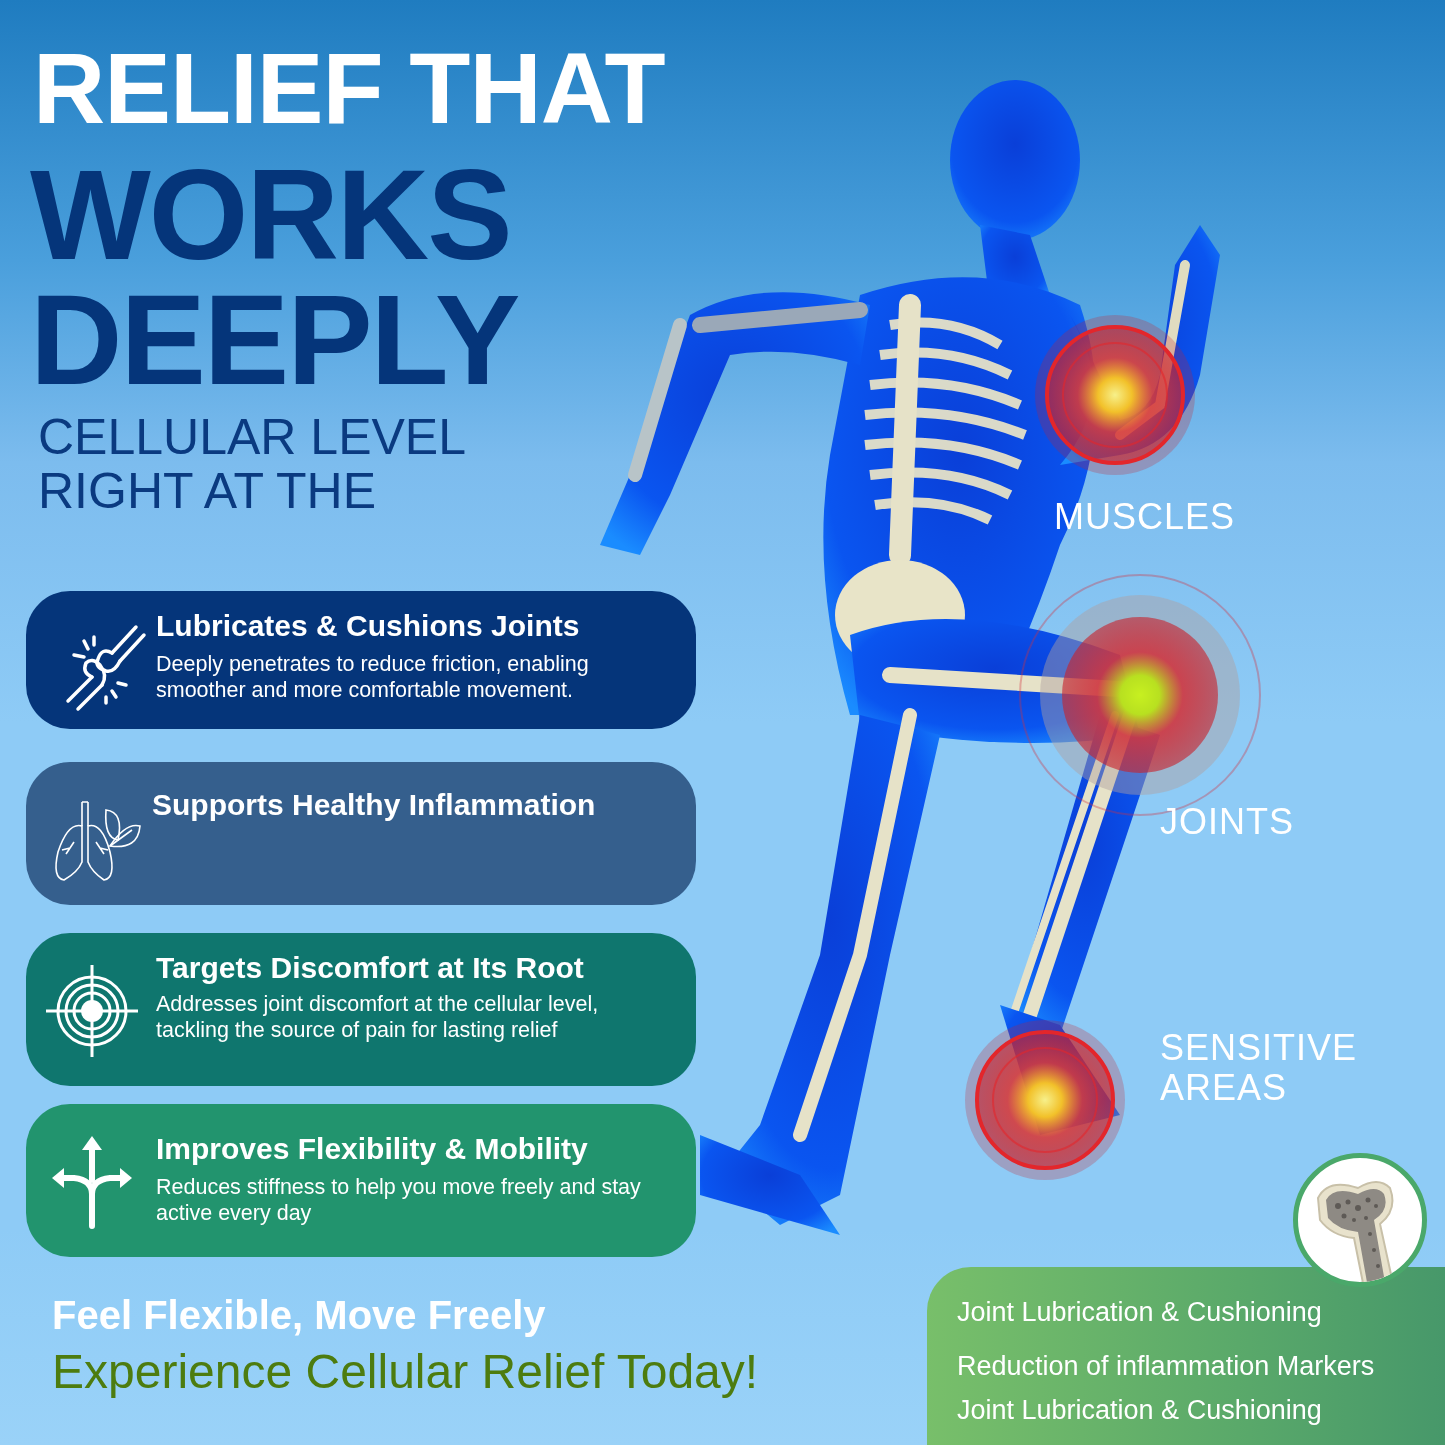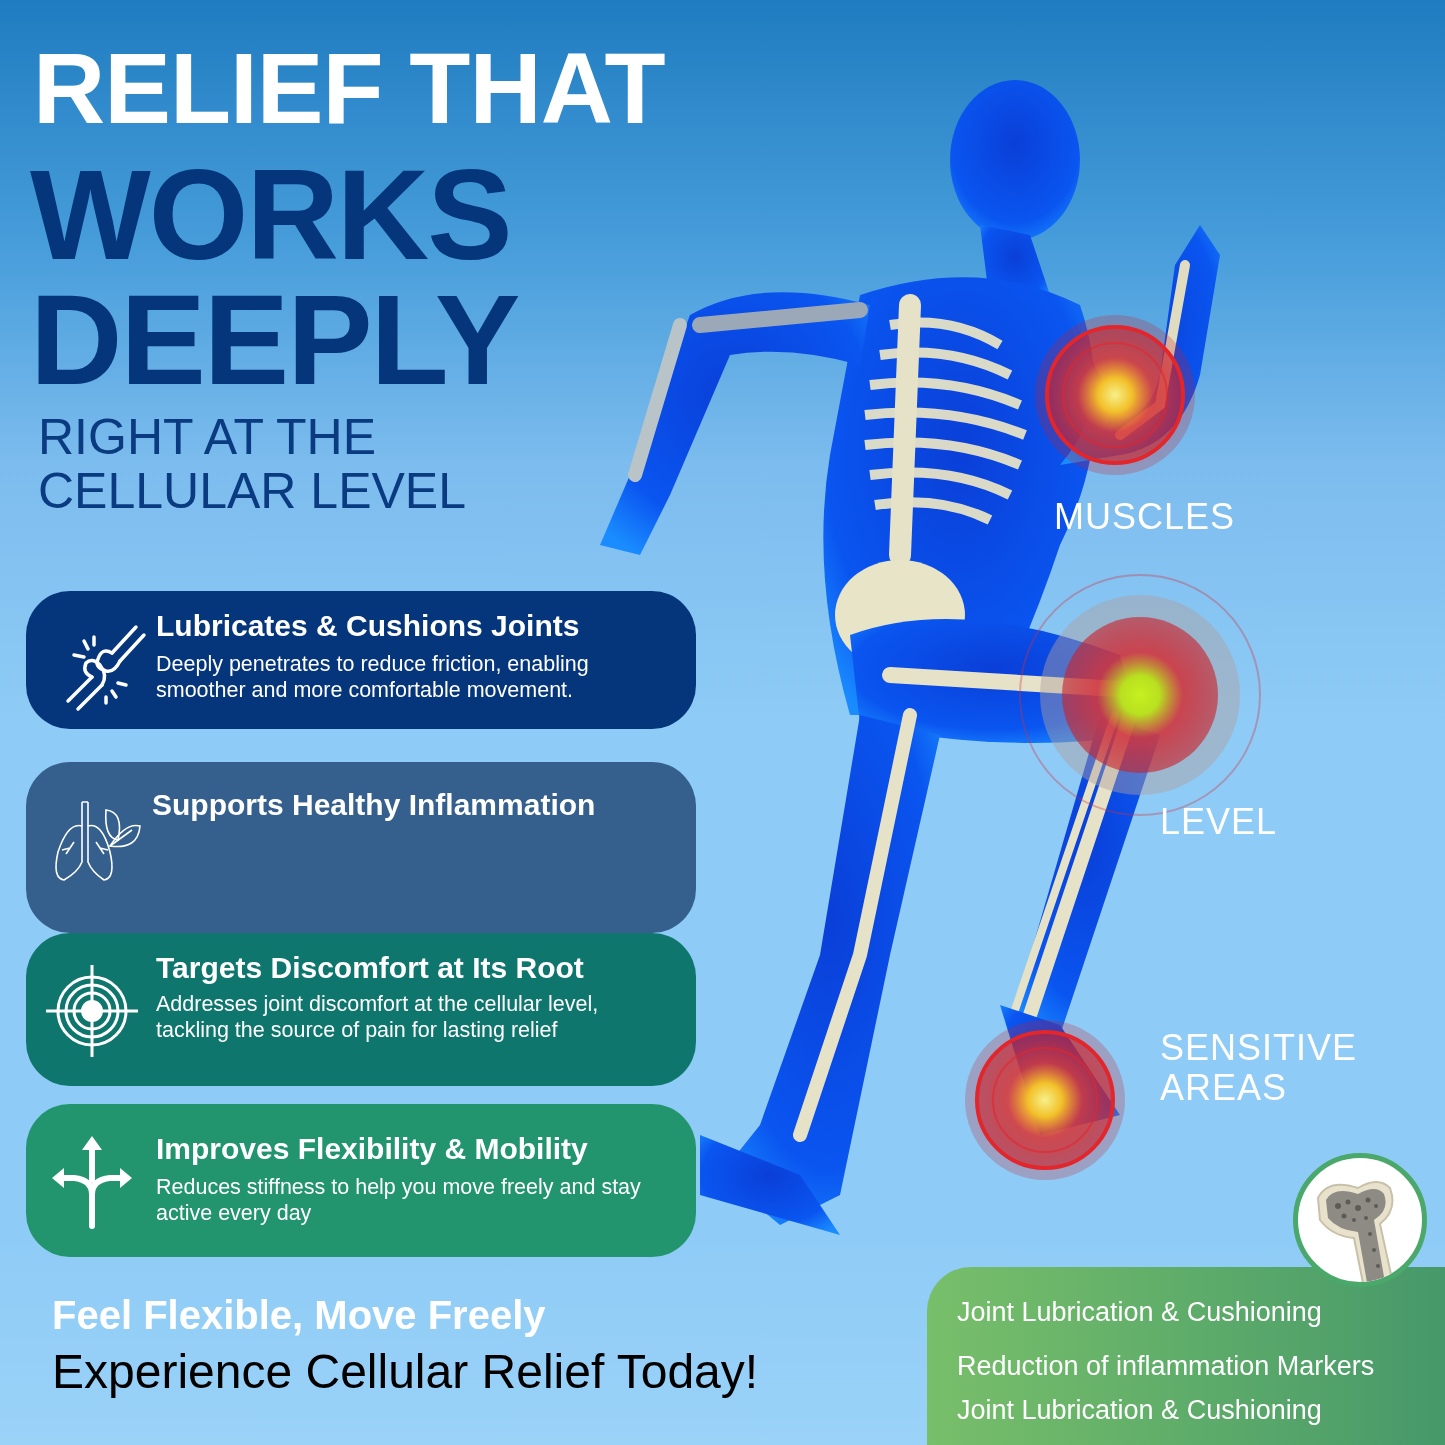--- a/index.html
+++ b/index.html
@@ -11,44 +11,44 @@
   .h1{left:33px;top:38px;font-size:100px;font-weight:900;color:#fff;letter-spacing:-1px;line-height:100px;}
   .h2{left:30px;top:150px;font-size:128px;font-weight:900;color:#05357a;letter-spacing:-2px;line-height:130px;}
   .h3{left:30px;top:275px;font-size:128px;font-weight:900;color:#05357a;letter-spacing:-2px;line-height:130px;}
   .sub{left:38px;top:410px;font-size:50px;color:#0a3a80;line-height:54px;font-weight:400;}
   
   .card{position:absolute;left:26px;width:670px;border-radius:44px;color:#fff;}
   .card .icon{position:absolute;left:28px;width:96px;height:96px;}
   .card .title{position:absolute;left:130px;font-size:30px;font-weight:700;white-space:nowrap;}
   .card .desc{position:absolute;left:130px;font-size:21.5px;line-height:26px;width:500px;}
   .c1{top:591px;height:138px;background:#05357a;}
-  .c2{top:762px;height:171px;background:#355f8d;}
+  .c2{top:762px;height:143px;background:#355f8d;}
   .c3{top:933px;height:153px;background:#0f766e;}
   .c4{top:1104px;height:153px;background:#22946e;}
   .footer1{left:52px;top:1293px;font-size:40px;font-weight:700;color:#fff;}
-  .footer2{left:52px;top:1344px;font-size:48px;color:#000000;}
+  .footer2{left:52px;top:1344px;font-size:48px;color:#4d7c0f;}
   
   .figure{left:560px;top:75px;width:720px;height:1180px;}
   .label{color:#fff;font-size:36px;letter-spacing:1px;line-height:40px;}
   
   .panel{left:927px;top:1267px;width:518px;height:178px;border-top-left-radius:44px;
     background:linear-gradient(90deg,#78bf6a 0%,#5aa96a 60%,#47986a 100%);}
   .panel .item{position:absolute;left:30px;color:#fff;font-size:27px;white-space:nowrap;}
   .bonecircle{left:1293px;top:1153px;width:134px;height:134px;border-radius:50%;background:#fff;
     border:5px solid #4aa86a;box-sizing:border-box;overflow:hidden;}
 </style>
 </head>
 <body>
 
 <div class="abs h1">RELIEF THAT</div>
 <div class="abs h2">WORKS</div>
 <div class="abs h3">DEEPLY</div>
 <div class="abs sub">
+  <div>CELLULAR LEVEL</div>
   <div>RIGHT AT THE</div>
-  <div>CELLULAR LEVEL</div>
 </div>
 
 <div class="abs figure">
   <svg width="720" height="1180" viewBox="0 0 720 1180">
     <defs>
       <radialGradient id="body" cx="50%" cy="40%" r="70%">
         <stop offset="0" stop-color="#0a3fd8"></stop>
           <stop offset="0.7" stop-color="#0a55f0"></stop>
           <stop offset="1" stop-color="#1a8cff"></stop>
       </radialGradient>
@@ -116,21 +116,21 @@
     </g>
     <g>
       <circle cx="485" cy="1025" r="80" fill="#c8202a" opacity="0.25"></circle>
       <circle cx="485" cy="1025" r="68" fill="url(#pain)" stroke="#e3262b" stroke-width="4"></circle>
       <circle cx="485" cy="1025" r="52" fill="none" stroke="#e3262b" stroke-width="2" opacity="0.6"></circle>
     </g>
   </svg>
 </div>
 
 <div class="abs label" style="left:1054px;top:497px;">MUSCLES</div>
-<div class="abs label" style="left:1160px;top:802px;">LEVEL</div>
+<div class="abs label" style="left:1160px;top:802px;">JOINTS</div>
 <div class="abs label" style="left:1160px;top:1028px;">
   <div>SENSITIVE</div>
   <div>AREAS</div>
 </div>
 
 <div class="card c1">
   <svg class="icon" style="top:26px;" viewBox="0 0 96 96">
     <g stroke="#fff" stroke-width="3.5" fill="none" stroke-linecap="round">
       <path d="M82 10 L58 36"></path>
         <path d="M90 18 L66 44"></path>

